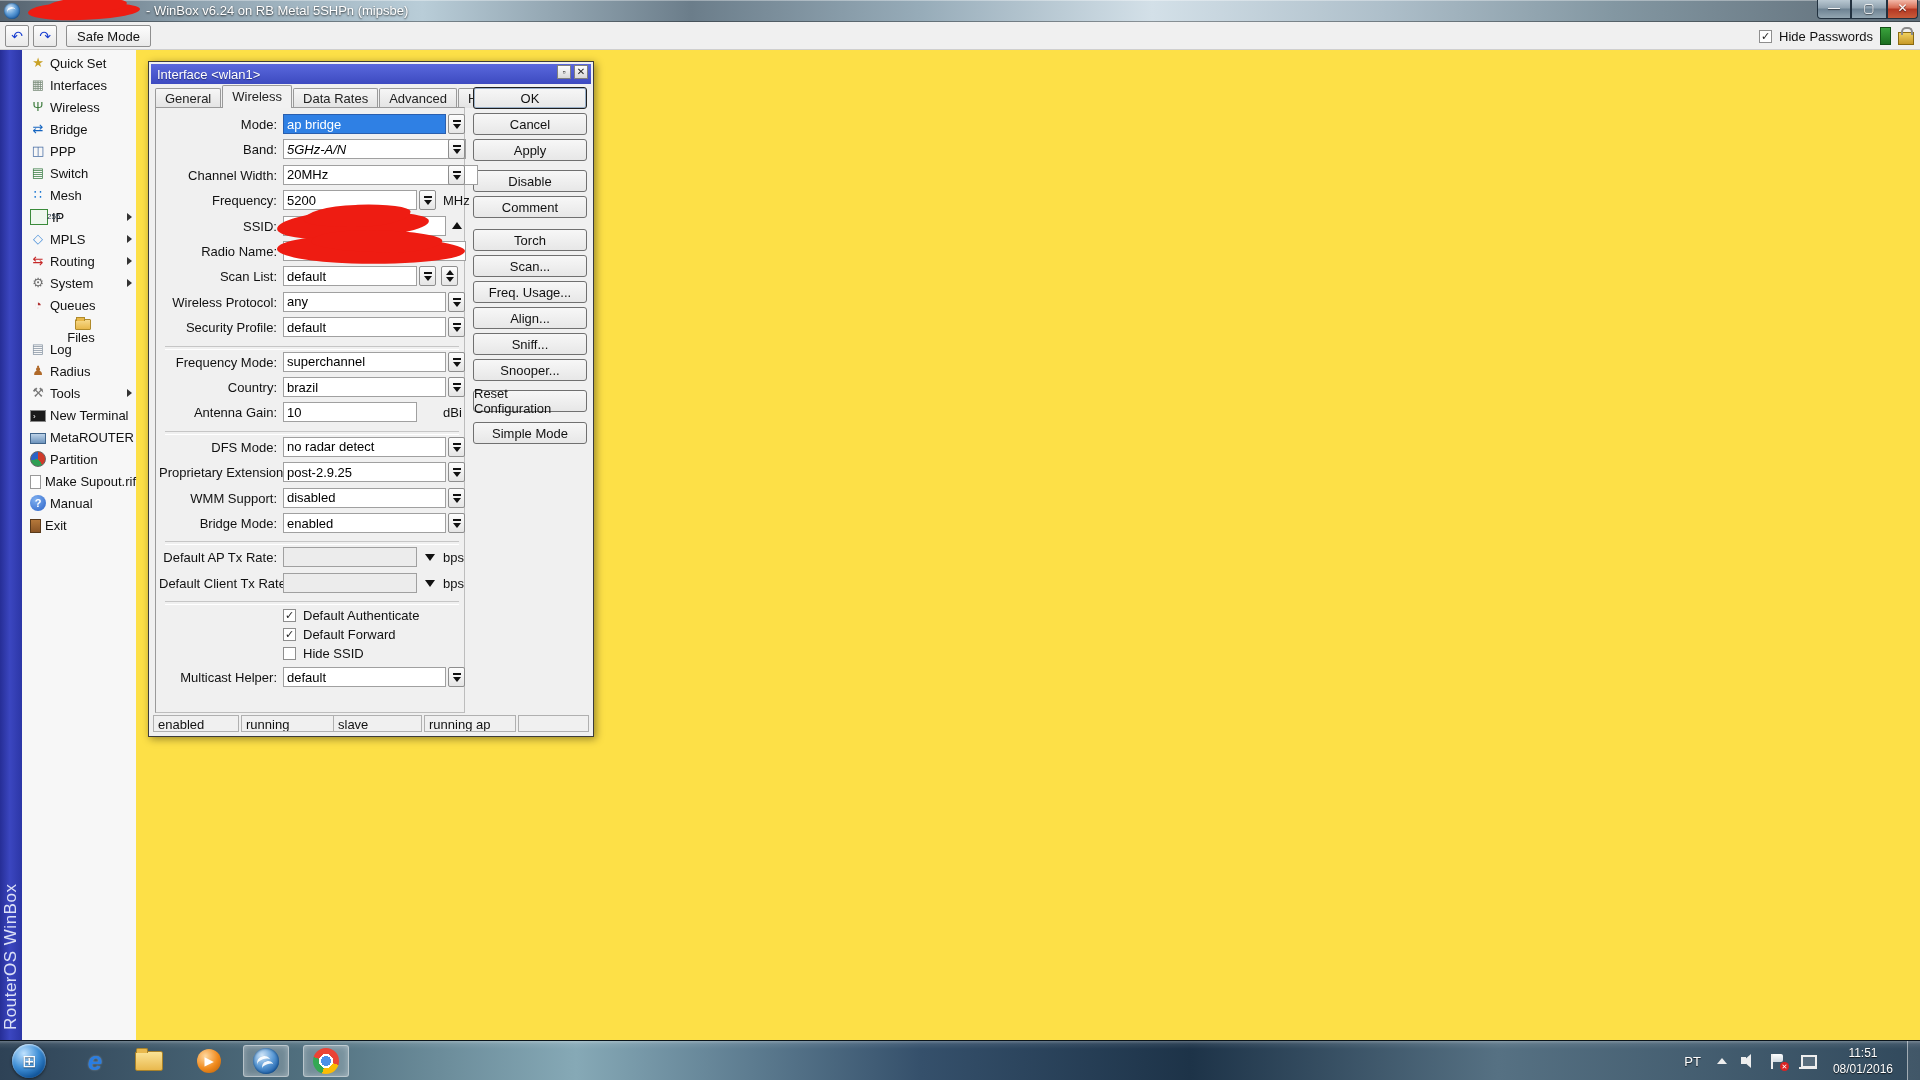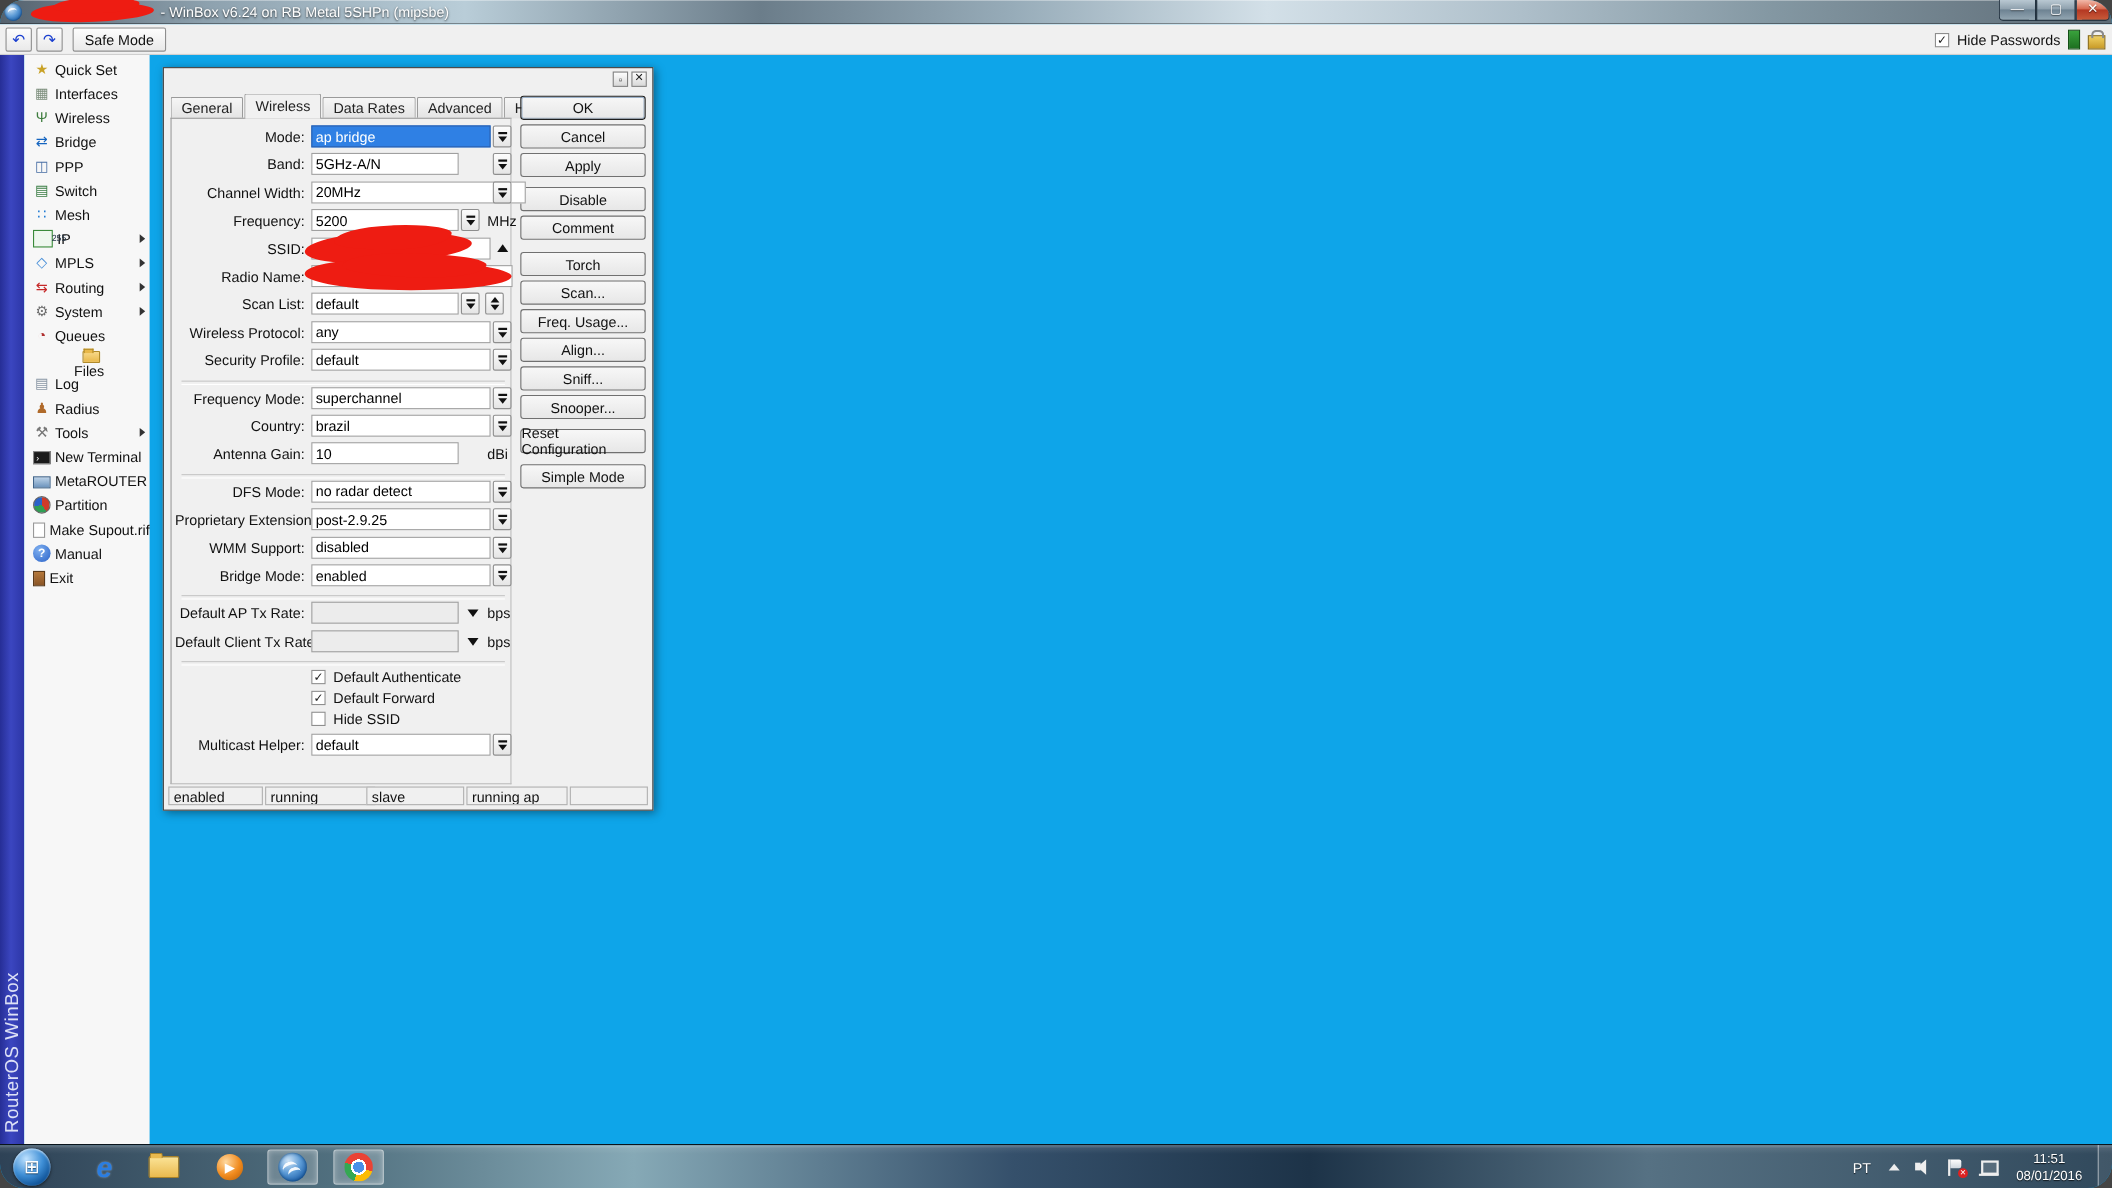--- a/index.html
+++ b/index.html
@@ -1,18 +1,18 @@
 <!DOCTYPE html>
 <html><head>
 <meta charset="utf-8">
 <style>
   html,body{margin:0;padding:0;background:#444;}
   #screen{position:relative;width:1920px;height:1080px;overflow:hidden;
     font-family:"Liberation Sans","DejaVu Sans",sans-serif;font-size:13px;color:#111;
-    background:#0ea5e9;border-radius:22px;}
+    background:#fde047;}
   
   .titlebar{position:absolute;left:0;top:0;width:1920px;height:22px;
     background:linear-gradient(90deg,#55626e 0%,#8ea2af 10%,#b9cdd8 22%,#6b7d8a 36%,#97acb9 48%,#d3e0e8 60%,#aebfca 72%,#8397a2 84%,#5d6b76 100%);
     box-shadow:inset 0 1px 0 rgba(255,255,255,.35), inset 0 -1px 0 rgba(0,0,0,.35);}
   .titlebar .apptext{position:absolute;left:146px;top:3px;color:#fff;font-size:13px;
     text-shadow:0 1px 2px rgba(0,0,0,.8);white-space:nowrap;}
   .appicon{position:absolute;left:4px;top:3px;width:16px;height:16px;border-radius:50%;
     background:radial-gradient(circle at 35% 30%,#cfe4f7,#5c9bd6 45%,#1d5fa8 80%);box-shadow:inset 0 0 2px #0a3a6a;}
   .appicon::after{content:"";position:absolute;left:3px;top:4px;width:9px;height:7px;
     border-top:2px solid rgba(255,255,255,.9);border-radius:50% 50% 0 0;transform:rotate(-18deg);}
@@ -294,40 +294,43 @@
         <span class="ic ic-manual">?</span>
         <span class="lbl">Manual</span>
       </div>
       <div class="mitem" style="top: 464px;">
         <span class="ic ic-exit"></span>
         <span class="lbl">Exit</span>
       </div>
     </div>
 
   <div class="dlg">
+    <div class="dlg-title">
+      <span class="t">Interface &lt;wlan1&gt;</span>
+    </div>
     <div class="dbtn max">▫</div>
     <div class="dbtn close">✕</div>
     <div class="tabs" id="tabs">
         <span class="tab">General</span>
         <span class="tab active">Wireless</span>
         <span class="tab">Data Rates</span>
         <span class="tab">Advanced</span>
         <span class="tab">HT</span>
         <span class="tab">...</span>
       </div>
     <div class="tabpanel"></div>
     <div id="formrows">
         <div class="row" style="top: 52px;">
           <label class="flabel">Mode:</label>
           <input class="fin sel" readonly="" value="ap bridge" style="width: 163px;">
           <span class="ddbtn" style="left: 289px;"></span>
         </div>
         <div class="row" style="top: 77.4px;">
           <label class="flabel">Band:</label>
-          <input class="fin" readonly="" value="5GHz-A/N" style="width: 134px;">
+          <input class="fin" readonly="" value="5GHz-A/N" style="width: 183px; font-style: italic;">
           <span class="ddbtn" style="left: 289px;"></span>
         </div>
         <div class="row" style="top: 102.8px;">
           <label class="flabel">Channel Width:</label>
           <input class="fin" readonly="" value="20MHz" style="width: 195px;">
           <span class="ddbtn" style="left: 289px;"></span>
         </div>
         <div class="row" style="top: 128.2px;">
           <label class="flabel">Frequency:</label>
           <input class="fin" readonly="" value="5200" style="width: 134px;">

